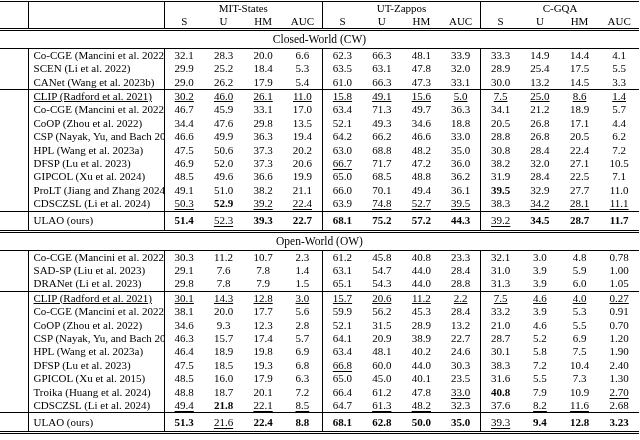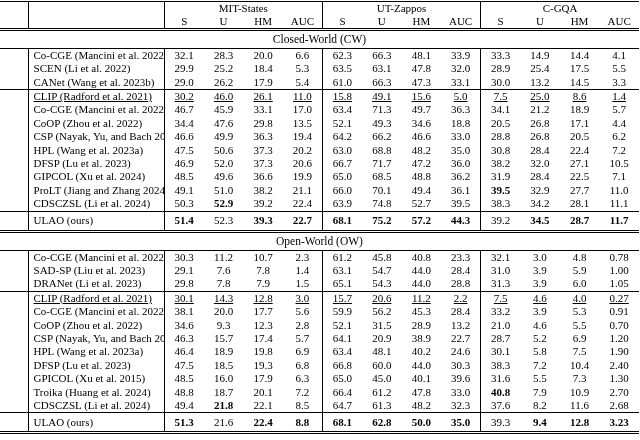--- a/index.html
+++ b/index.html
@@ -15,21 +15,21 @@
      vertical-align:middle;white-space:nowrap;overflow:hidden;height:13.4px;}
   tr.hdr td{height:13px;}
   td.sepL{border-left:1px solid #000;}
   td.method{text-align:left;padding-left:5px;}
   td.glabel{font-weight:bold;text-align:center;vertical-align:middle;padding-left:28px;}
   tr.section-row td{height:17px;font-size:11.5px;
      border-top:3px double #000;border-bottom:1.5px solid #000;margin-top:7px;}
   tr.group-start td{border-top:1.5px solid #000;text-decoration:underline;}
   tr.final-row td{height:18px;border-top:1.5px solid #000;}
   .b{font-weight:bold;}
-  .u{text-underline-offset:2px;}
+  .u{text-decoration:underline;text-underline-offset:2px;}
 </style>
 </head>
 <body>
 
 <div class="page">
   <table id="tbl">
     <colgroup>
       <col class="c-group">
       <col class="c-method">
       <col class="c-val">
@@ -412,21 +412,21 @@
         </tr>
         <tr>
           <td class="method sepL">GPICOL (Xu et al. 2015)</td>
           <td class="sepL">48.5</td>
           <td>16.0</td>
           <td>17.9</td>
           <td>6.3</td>
           <td class="sepL">65.0</td>
           <td>45.0</td>
           <td>40.1</td>
-          <td>39.6</td>
+          <td>23.5</td>
           <td class="sepL">31.6</td>
           <td>5.5</td>
           <td>7.3</td>
           <td>1.30</td>
         </tr>
         <tr>
           <td class="method sepL">Troika (Huang et al. 2024)</td>
           <td class="sepL">48.8</td>
           <td>18.7</td>
           <td>20.1</td>

